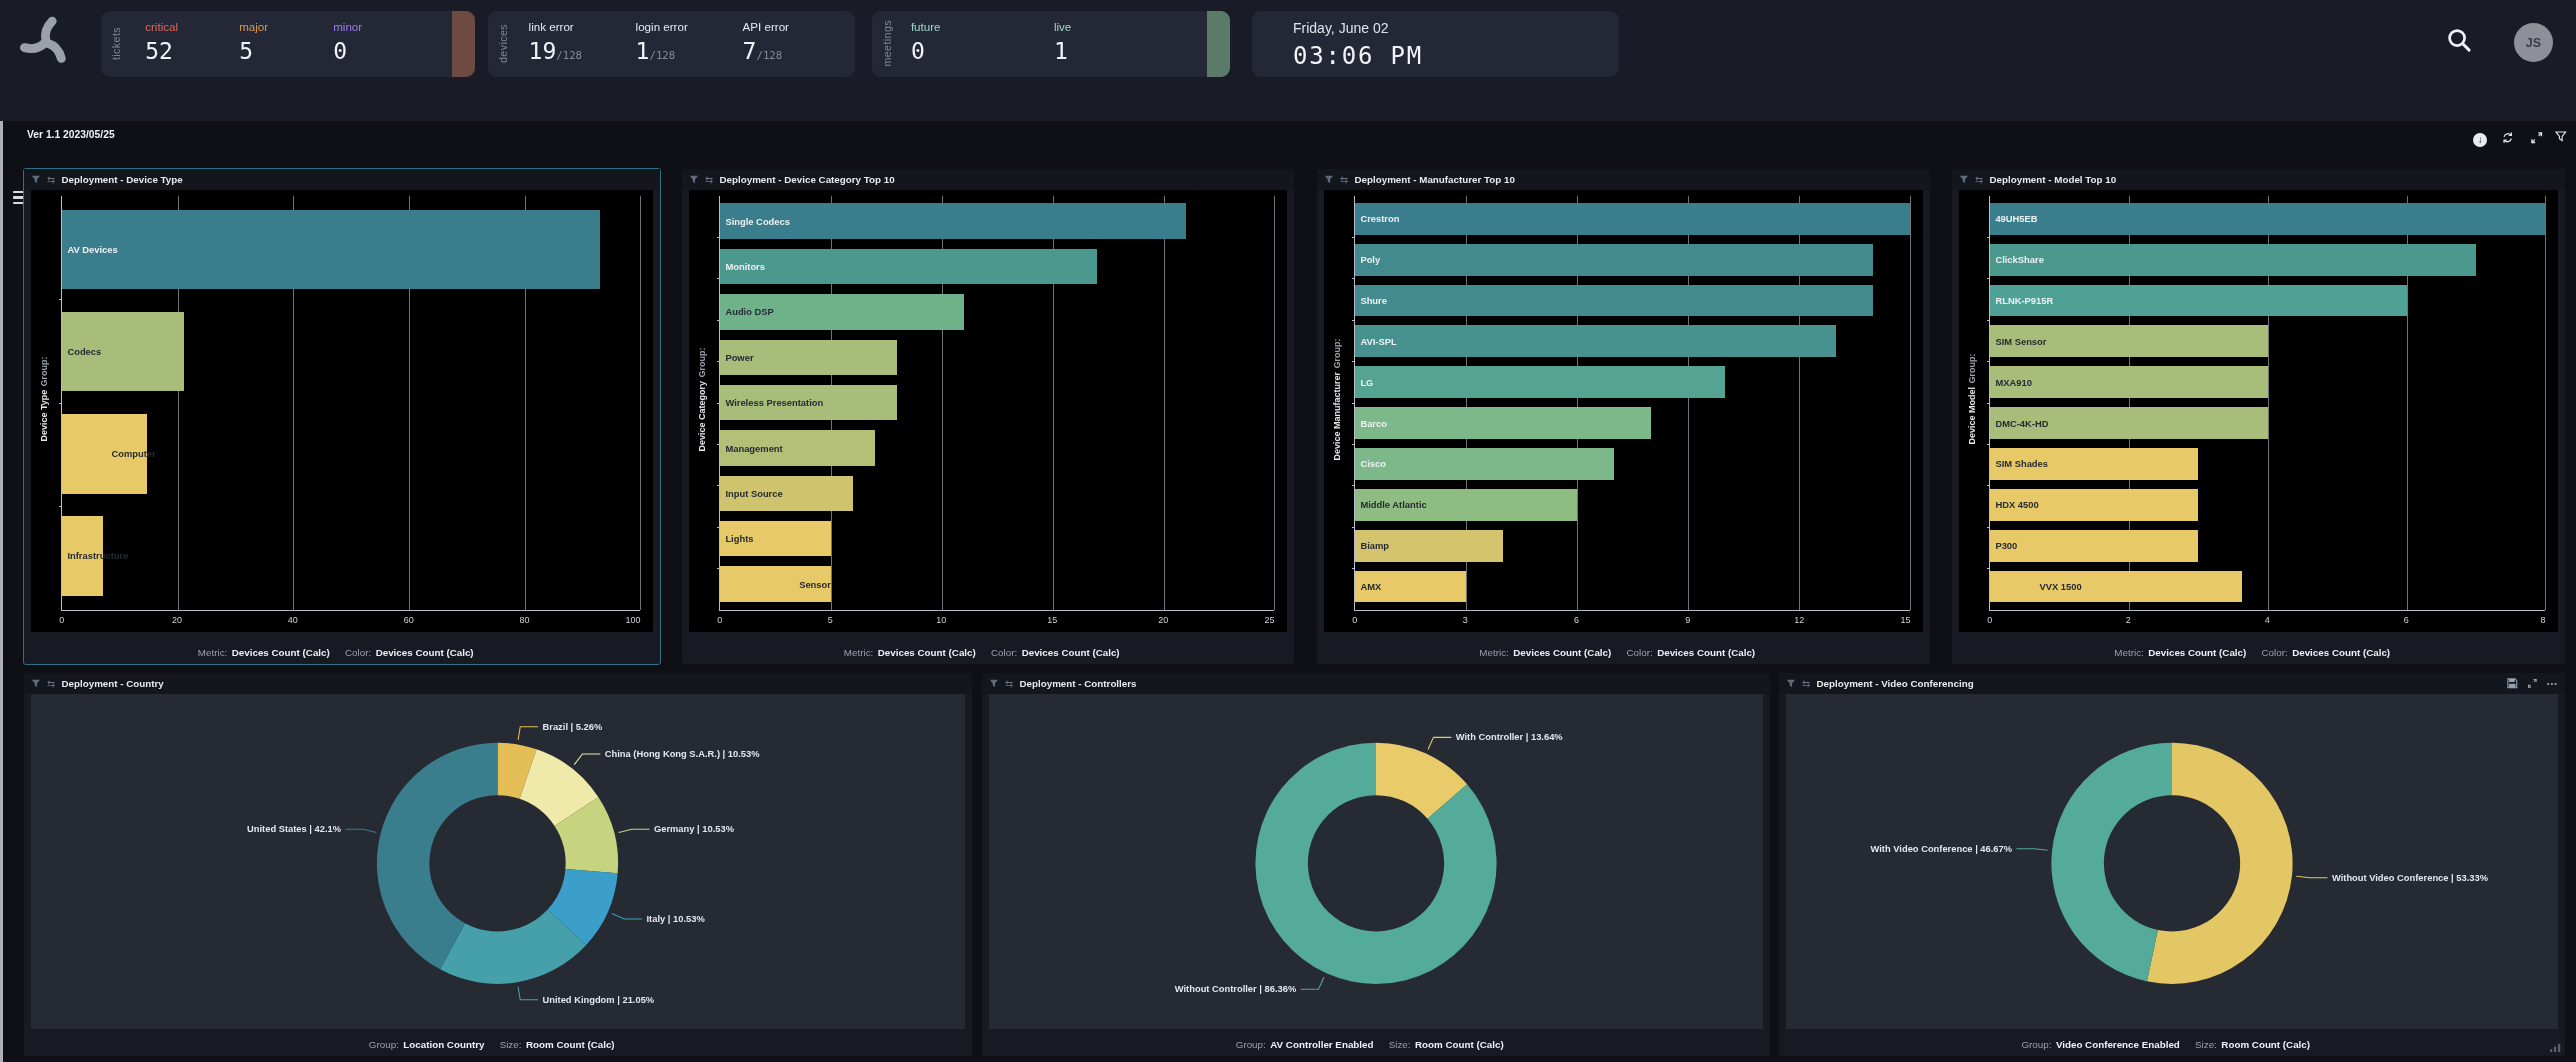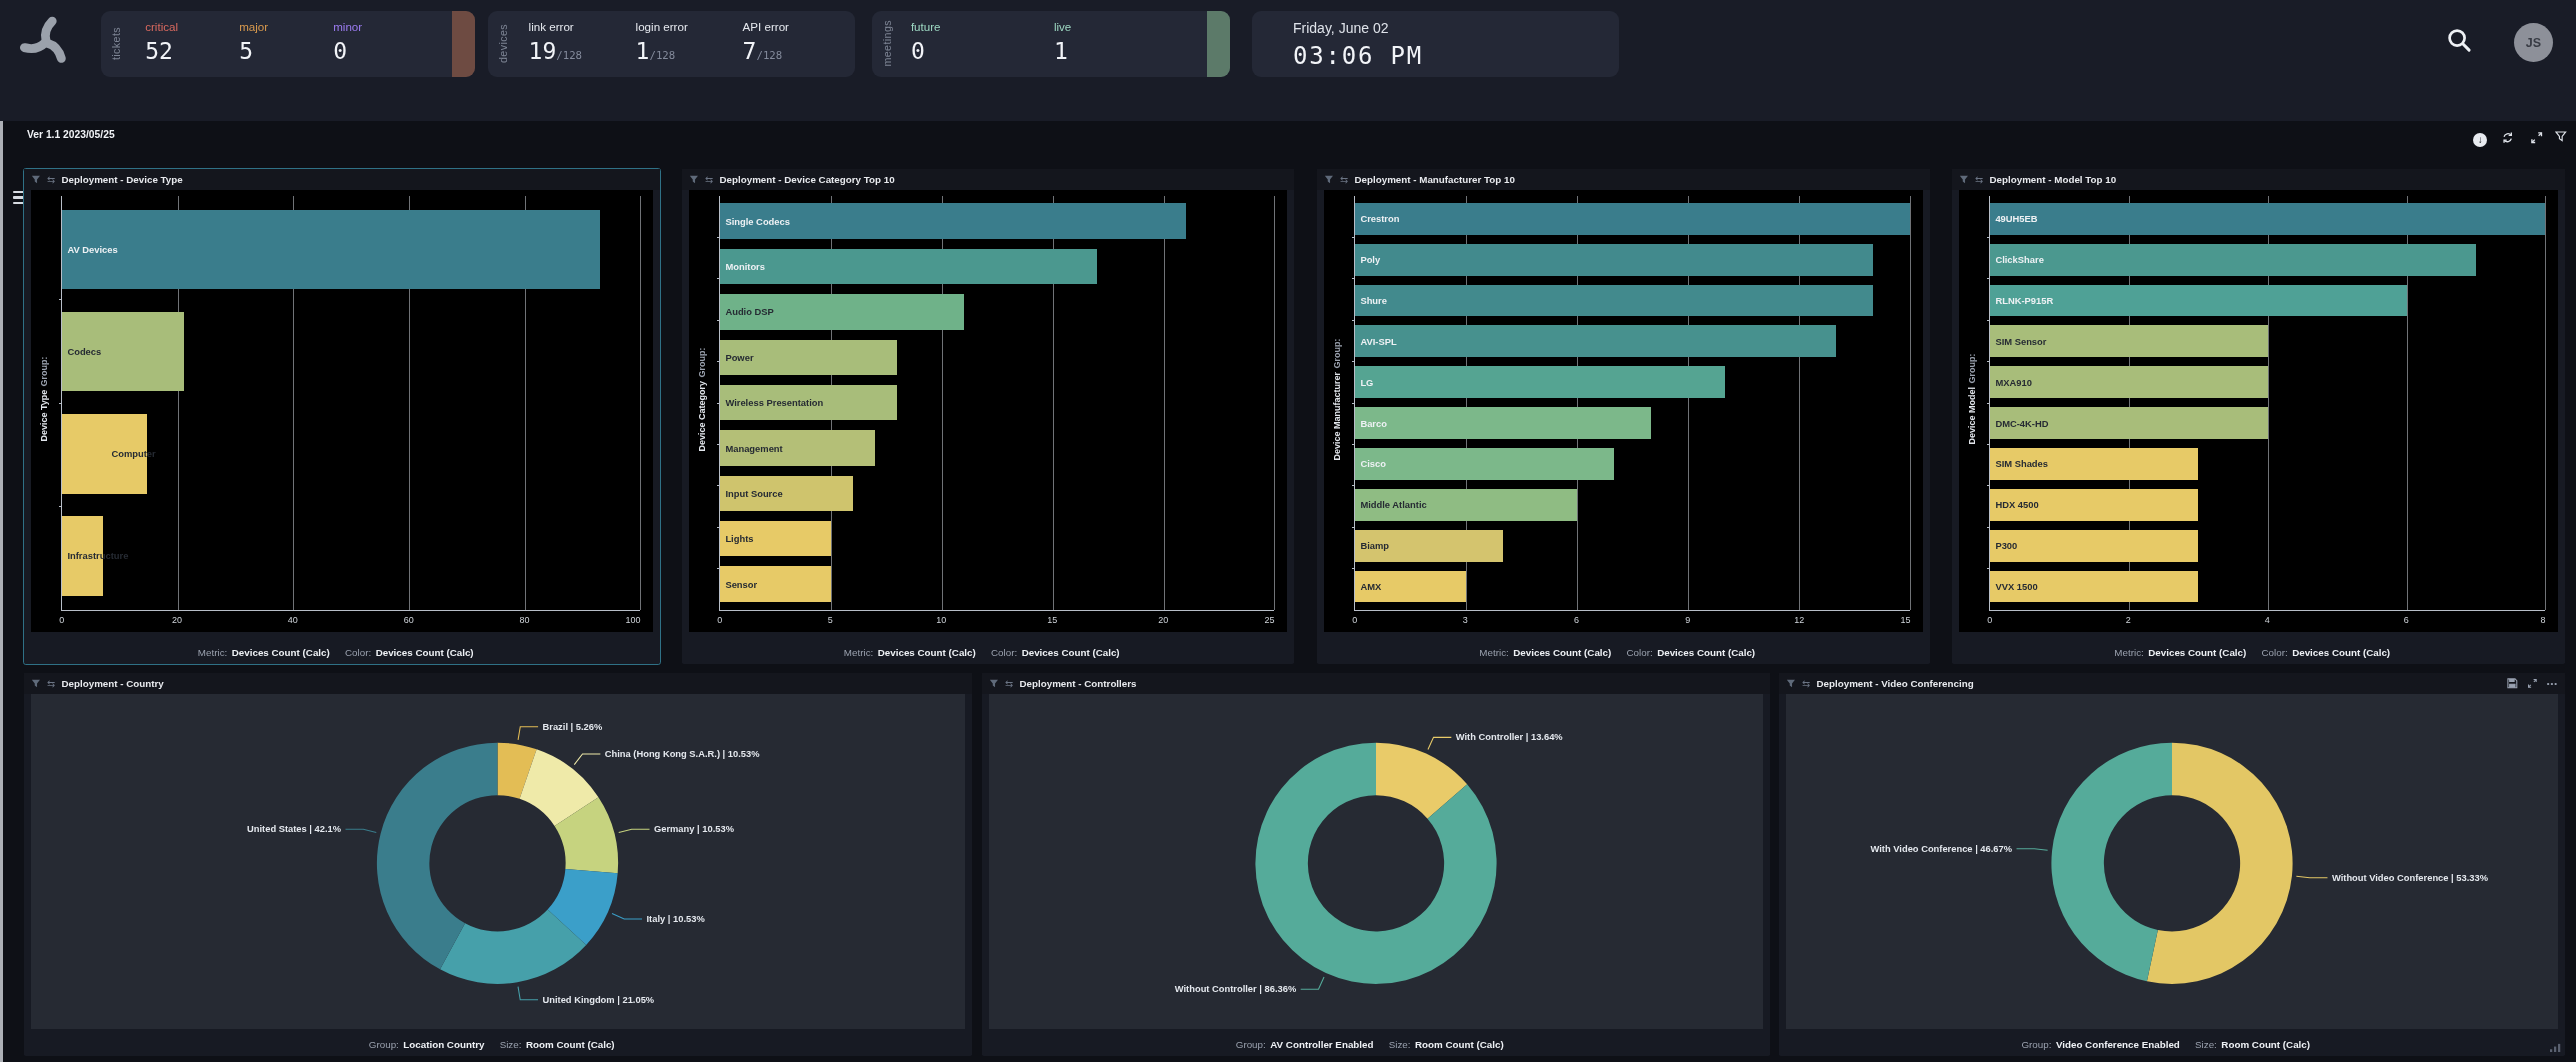--- a/index.html
+++ b/index.html
@@ -289,21 +289,21 @@
               <div class="bar" style="width: 24%; background: rgb(207, 196, 109);">
                 <span class="blab" style="color: rgb(38, 43, 51);">Input Source</span>
               </div>
             </div>
             <div class="brow">
               <div class="bar" style="width: 20%; background: rgb(231, 202, 103);">
                 <span class="blab" style="color: rgb(38, 43, 51);">Lights</span>
               </div>
             </div>
             <div class="brow">
-              <div class="bar" style="width: 20%; background: rgb(231, 202, 103);">
+              <div class="bar" style="width: 20%; background: rgb(231, 202, 103); justify-content: flex-end;">
                 <span class="blab" style="color: rgb(38, 43, 51);">Sensor</span>
               </div>
             </div>
           </div>
           <div class="ytick" style="top: 10%;"></div>
           <div class="ytick" style="top: 20%;"></div>
           <div class="ytick" style="top: 30%;"></div>
           <div class="ytick" style="top: 40%;"></div>
           <div class="ytick" style="top: 50%;"></div>
           <div class="ytick" style="top: 60%;"></div>
@@ -484,21 +484,21 @@
               <div class="bar" style="width: 37.5%; background: rgb(231, 202, 103);">
                 <span class="blab" style="color: rgb(38, 43, 51);">HDX 4500</span>
               </div>
             </div>
             <div class="brow">
               <div class="bar" style="width: 37.5%; background: rgb(231, 202, 103);">
                 <span class="blab" style="color: rgb(38, 43, 51);">P300</span>
               </div>
             </div>
             <div class="brow">
-              <div class="bar" style="width: 37.5%; background: rgb(231, 202, 103);">
+              <div class="bar" style="width: 37.5%; background: rgb(231, 202, 103); padding-left: 44px;">
                 <span class="blab" style="color: rgb(38, 43, 51);">VVX 1500</span>
               </div>
             </div>
           </div>
           <div class="ytick" style="top: 10%;"></div>
           <div class="ytick" style="top: 20%;"></div>
           <div class="ytick" style="top: 30%;"></div>
           <div class="ytick" style="top: 40%;"></div>
           <div class="ytick" style="top: 50%;"></div>
           <div class="ytick" style="top: 60%;"></div>

